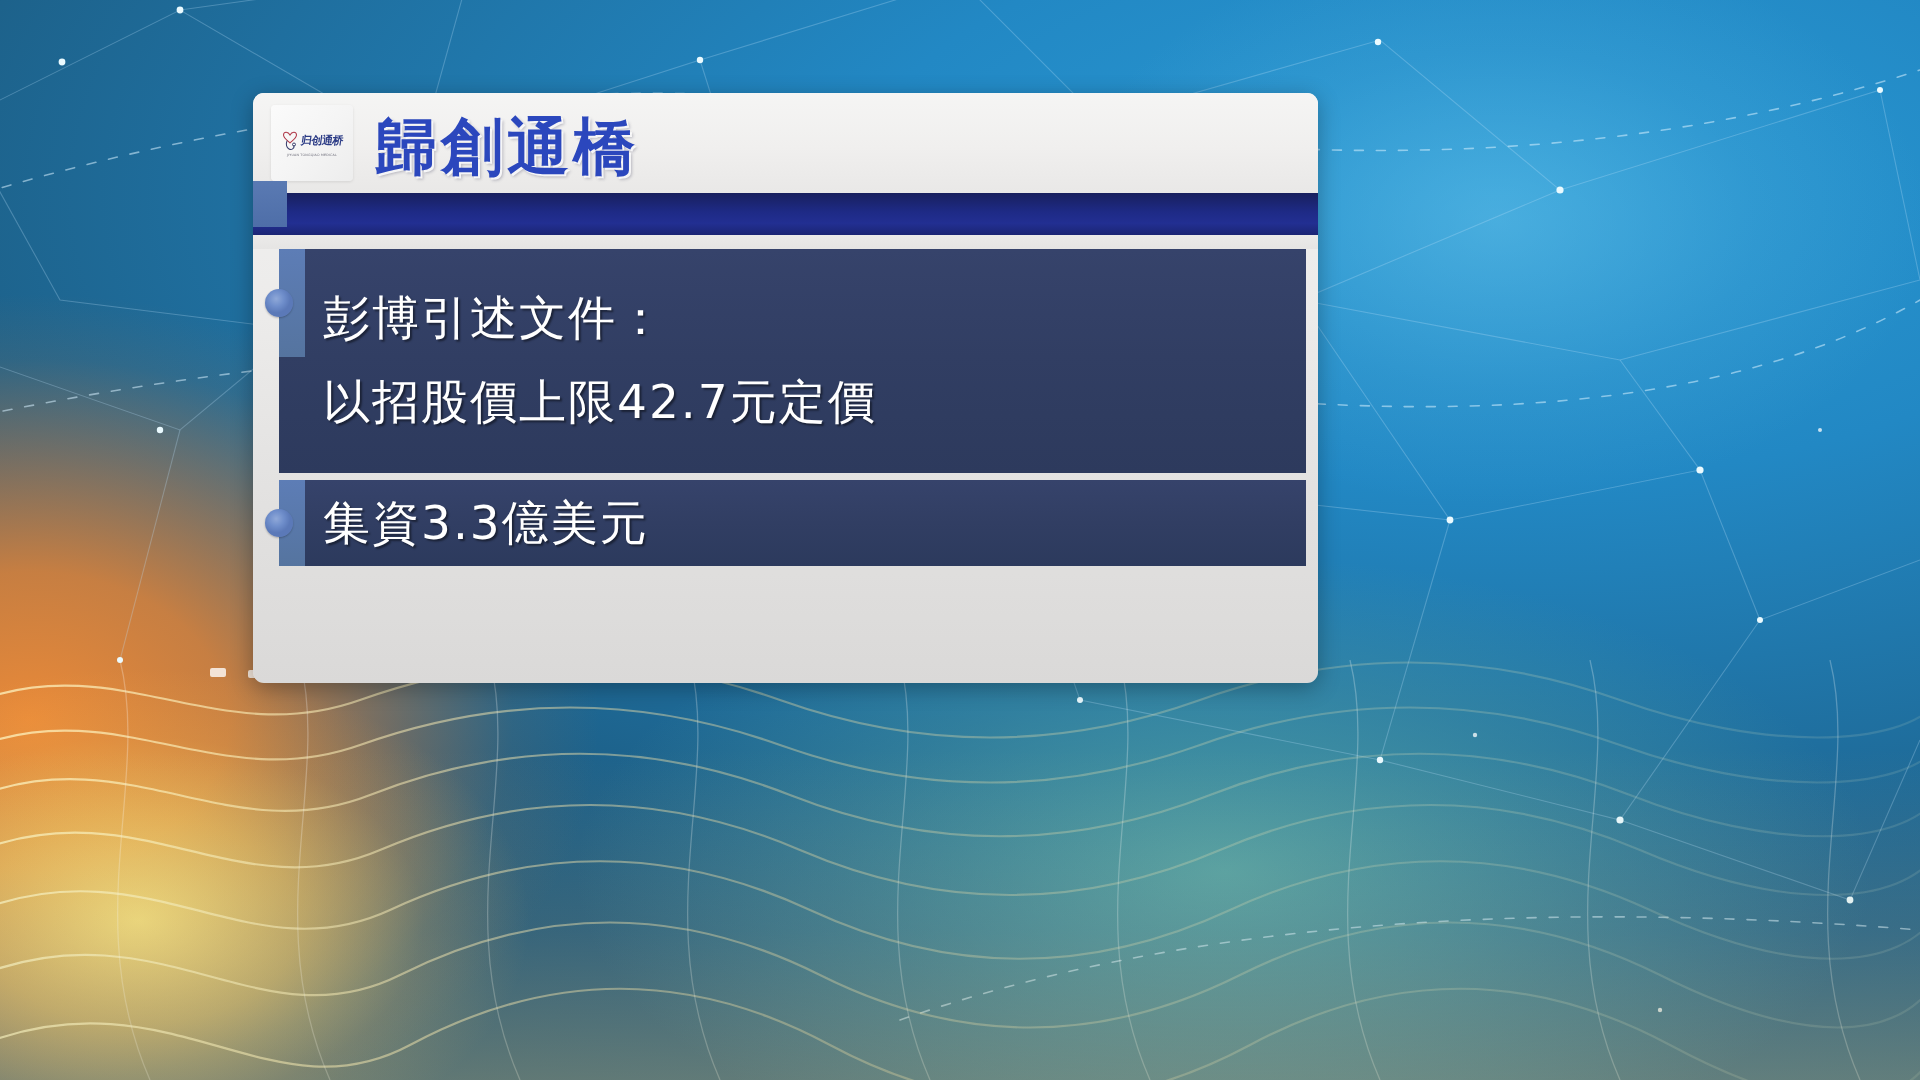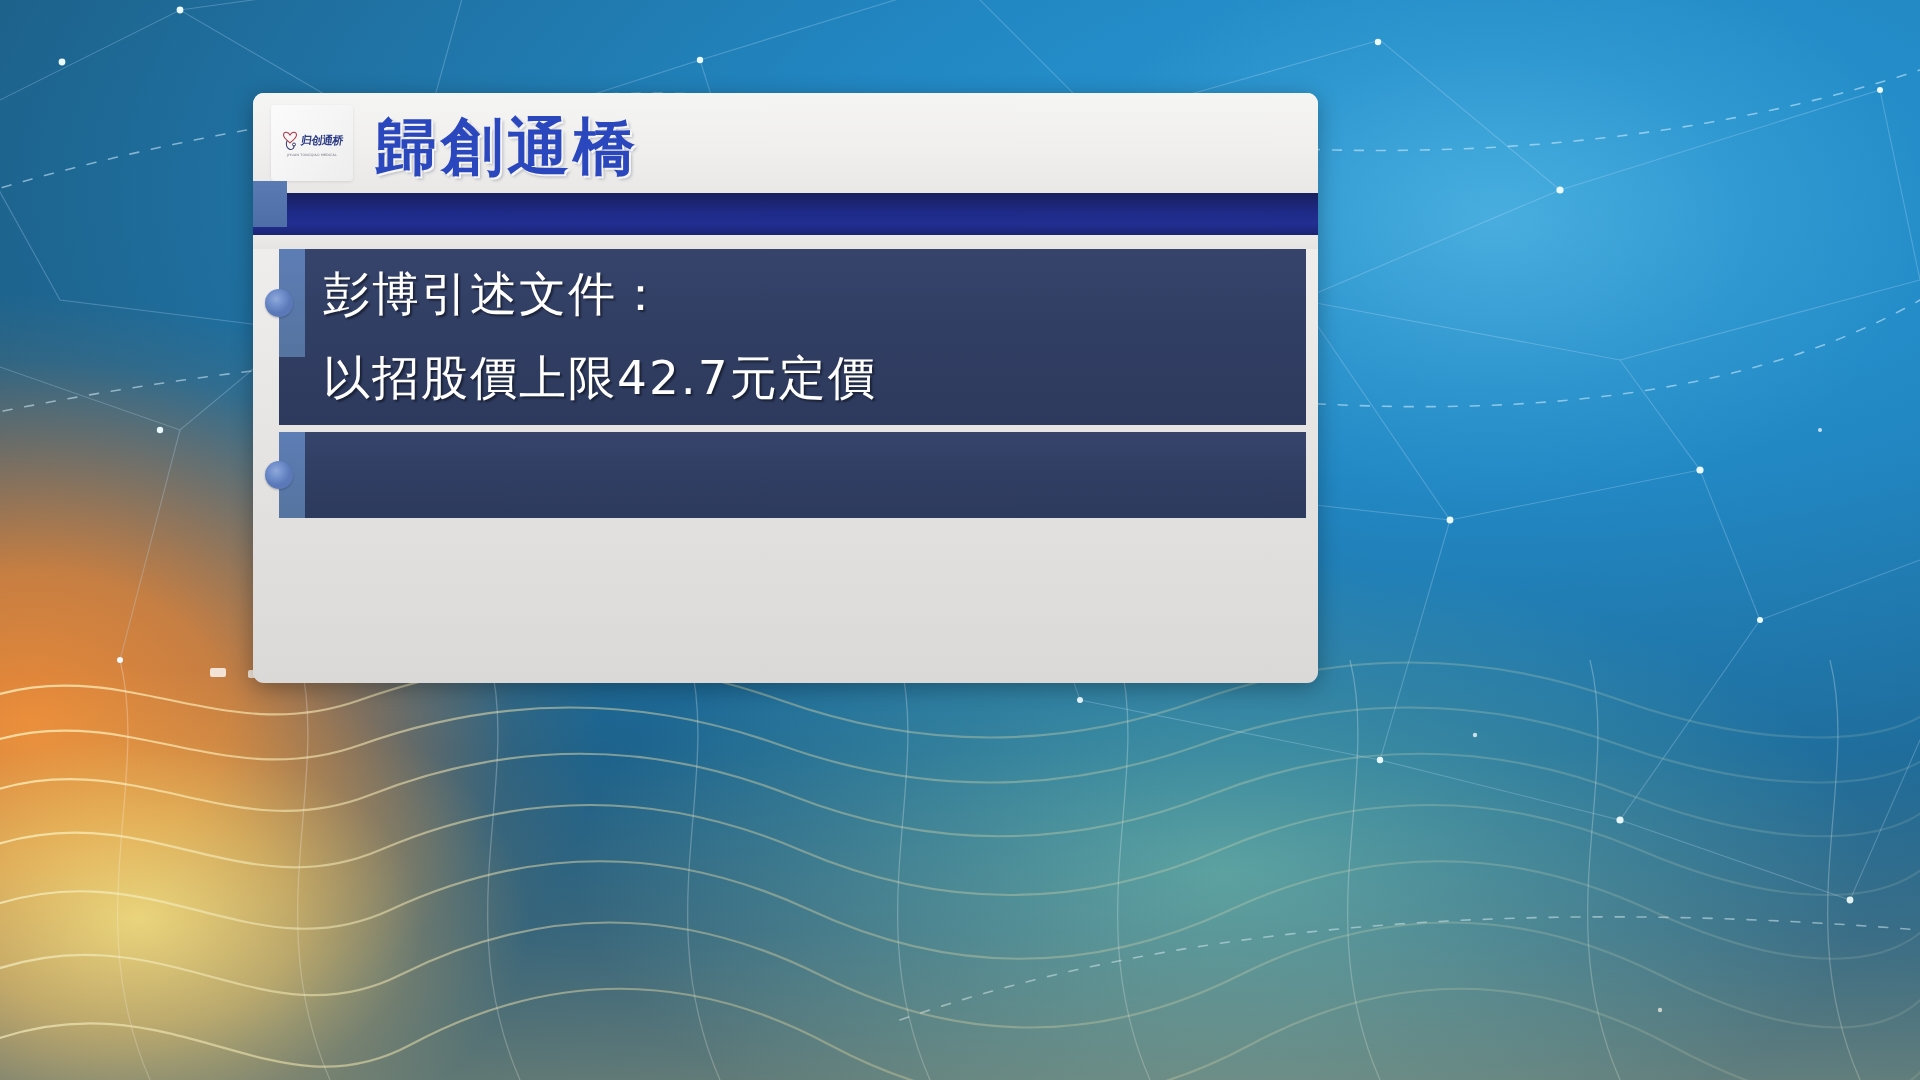--- a/index.html
+++ b/index.html
@@ -106,21 +106,21 @@
   .gap { height:14px; background:linear-gradient(to bottom,#ebeae9,#e6e5e4); }
 
   
   .rows { padding:0 12px 0 26px; }
   .row {
     position:relative;
     background:linear-gradient(to right,#2f3c5f 0%, #2f3c60 55%, #2c3a5e 100%);
     display:flex; align-items:center;
     margin-bottom:7px;
   }
-  .row.r1 { height:176px; margin-bottom:7px;
+  .row.r1 { height:224px; margin-bottom:7px;
     background:linear-gradient(to bottom,#36436b 0%, #313e63 48%, #2d3a5d 100%); }
   .row.r2 { height:86px;
     background:linear-gradient(to bottom,#36436b 0%, #313e63 50%, #2c3a5d 100%); }
   .row.r3 { height:86px; margin-bottom:0;
     background:linear-gradient(to bottom,#36436b 0%, #313e63 50%, #2c3a5d 100%); }
 
   .accent {
     position:absolute; left:0; top:0; width:26px; height:100%;
     background:linear-gradient(to bottom,#5d7db6 0%, #55749f 100%);
   }
@@ -302,19 +302,20 @@
     <div class="row r1">
       <div class="accent"></div>
       <div class="bullet"></div>
       <div class="row-text">彭博引述文件：
 以招股價上限42.7元定價</div>
     </div>
 
     <div class="row r2">
       <div class="accent"></div>
       <div class="bullet"></div>
+      <div class="row-text">集資3.3億美元</div>
     </div>
 
 
   </div>
 
   <div class="panel-foot"></div>
 </div>
 
 </body></html>

